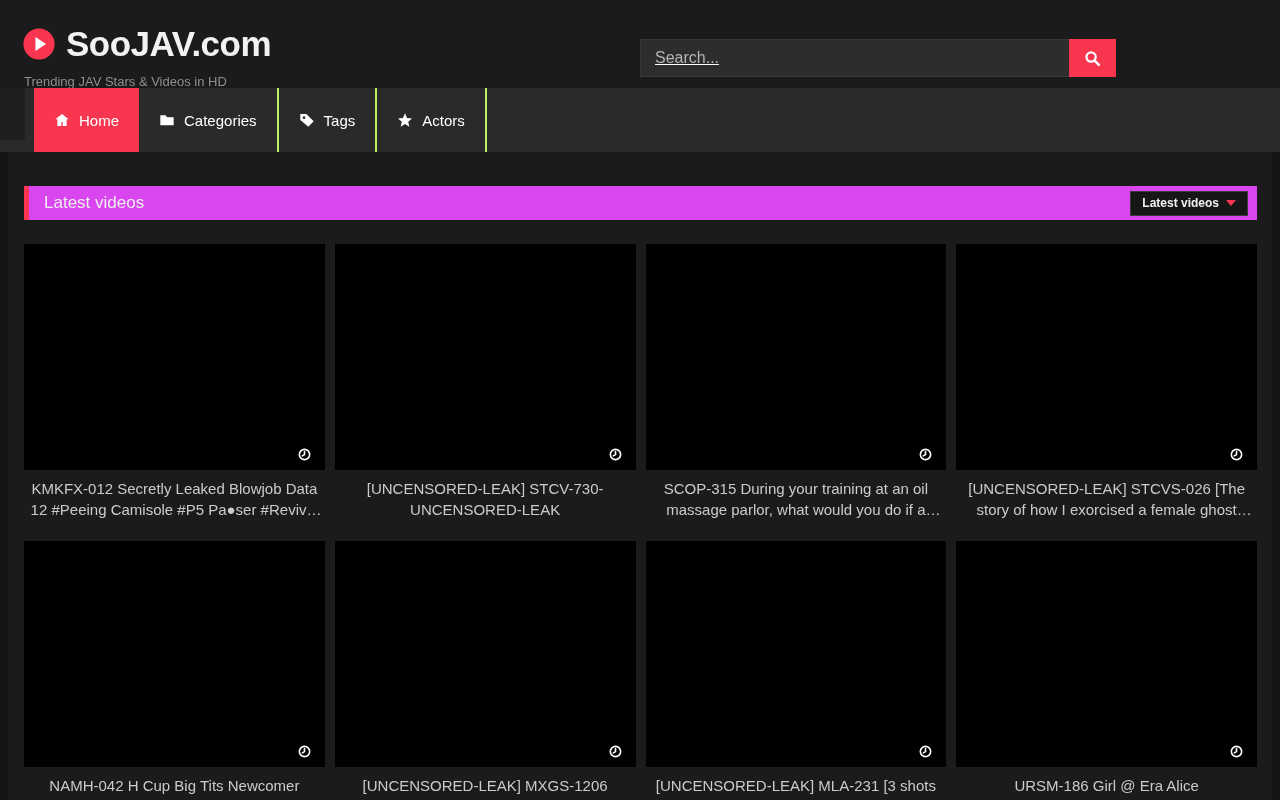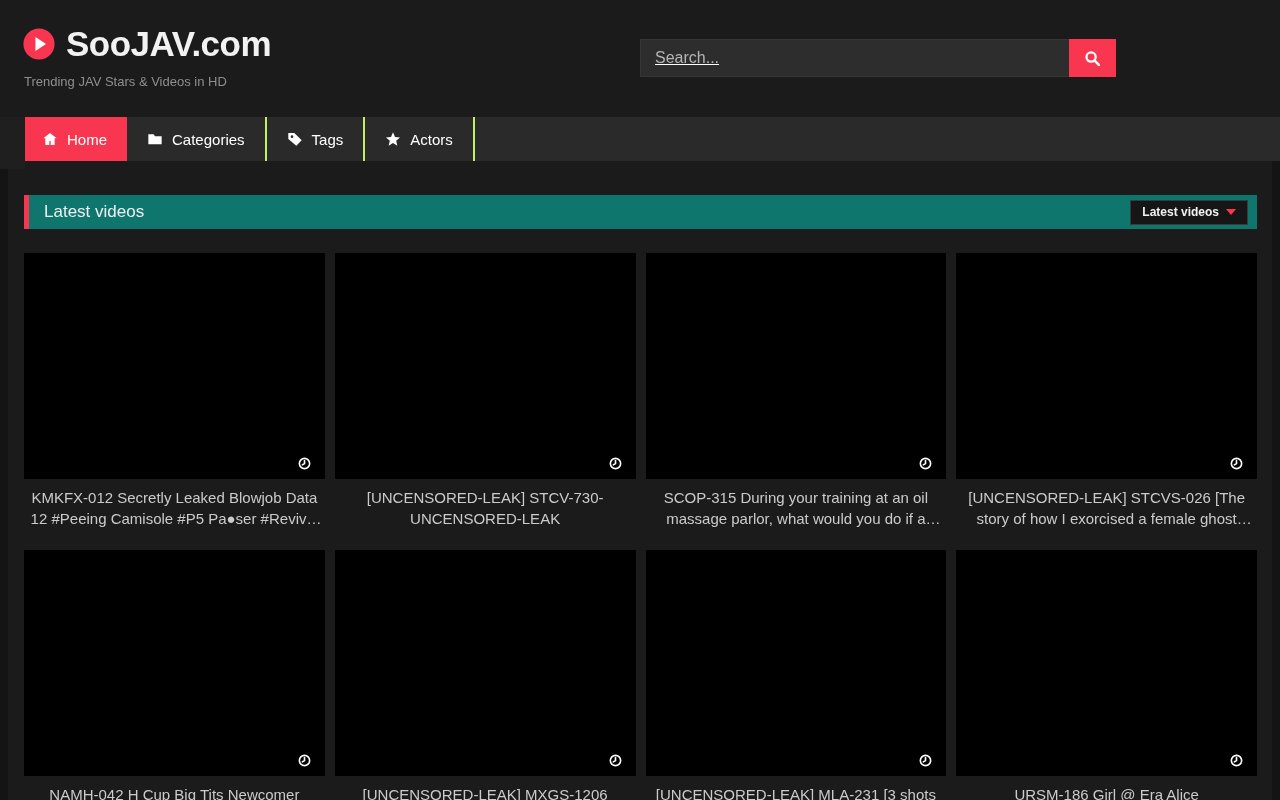--- a/index.html
+++ b/index.html
@@ -5,21 +5,21 @@
   * { margin:0; padding:0; box-sizing:border-box; }
   html,body { width:1280px; height:800px; overflow:hidden; }
   body {
     background:#141414;
     font-family:"Liberation Sans", sans-serif;
     color:#fff;
   }
   
   header {
     position:relative;
-    height:117px;
+    height:88px;
     background:#1b1b1b;
   }
   .brand { position:absolute; left:22px; top:24px; }
   .logo { display:flex; align-items:center; gap:10px; cursor:pointer; text-decoration:none; }
   .logo-icon { width:34px; height:34px; display:block; }
   .logo-text {
     font-size:35px; font-weight:700; color:#f2f2f2; letter-spacing:-0.5px;
   }
   .tagline { margin-top:10px; margin-left:2px; font-size:13px; color:#8f8f8f; }
   .search { position:absolute; left:640px; top:39px; display:flex;text-decoration:underline; }
@@ -31,43 +31,43 @@
     outline:none;
   }
   .search input::placeholder { color:#b5b5b5; }
   .search button {
     width:47px; height:38px; border:none; background:#f8364f; cursor:pointer;
     display:flex; align-items:center; justify-content:center;
   }
   
   nav {
     position:relative;
-    height:44px; background:#2a2a2a;
-    display:flex; padding-left:22px;
+    height:64px; background:#2a2a2a;
+    display:flex; padding-left:34px;
   }
   nav::before {
     content:""; position:absolute; left:0; top:0; width:25px; height:52px;
     background:#1f1f1f;
   }
   .nav-item {
     display:flex; align-items:center; gap:9px;
     padding:0 20px; font-size:15px; color:#fff; cursor:pointer;
     border-right:2px solid #bef264;
     background:#2a2a2a;
   }
   .nav-item.active { background:#f8364f; border-right:none; }
   .nav-icon { width:16px; height:16px; display:block; }
   
   .page-wrap {
     margin:0 8px; background:#1b1b1b; min-height:631px;
     padding:34px 15px 0 16px;
   }
   
   .section-bar {
-    height:34px; background:#0f766e;
+    height:34px; background:#d946ef;
     border-left:5px solid #f8364f;
     display:flex; align-items:center;
   }
   .section-title { font-size:17px; font-weight:400; color:#efefef; padding-left:15px; }
   .sort-dropdown {
     margin-left:auto; margin-right:9px;
     background:#161616; border:1px solid #3a3a3a;
     height:25px; padding:0 11px;
     display:flex; align-items:center; gap:7px;
     font-size:12px; font-weight:700; color:#f1f1f1;

